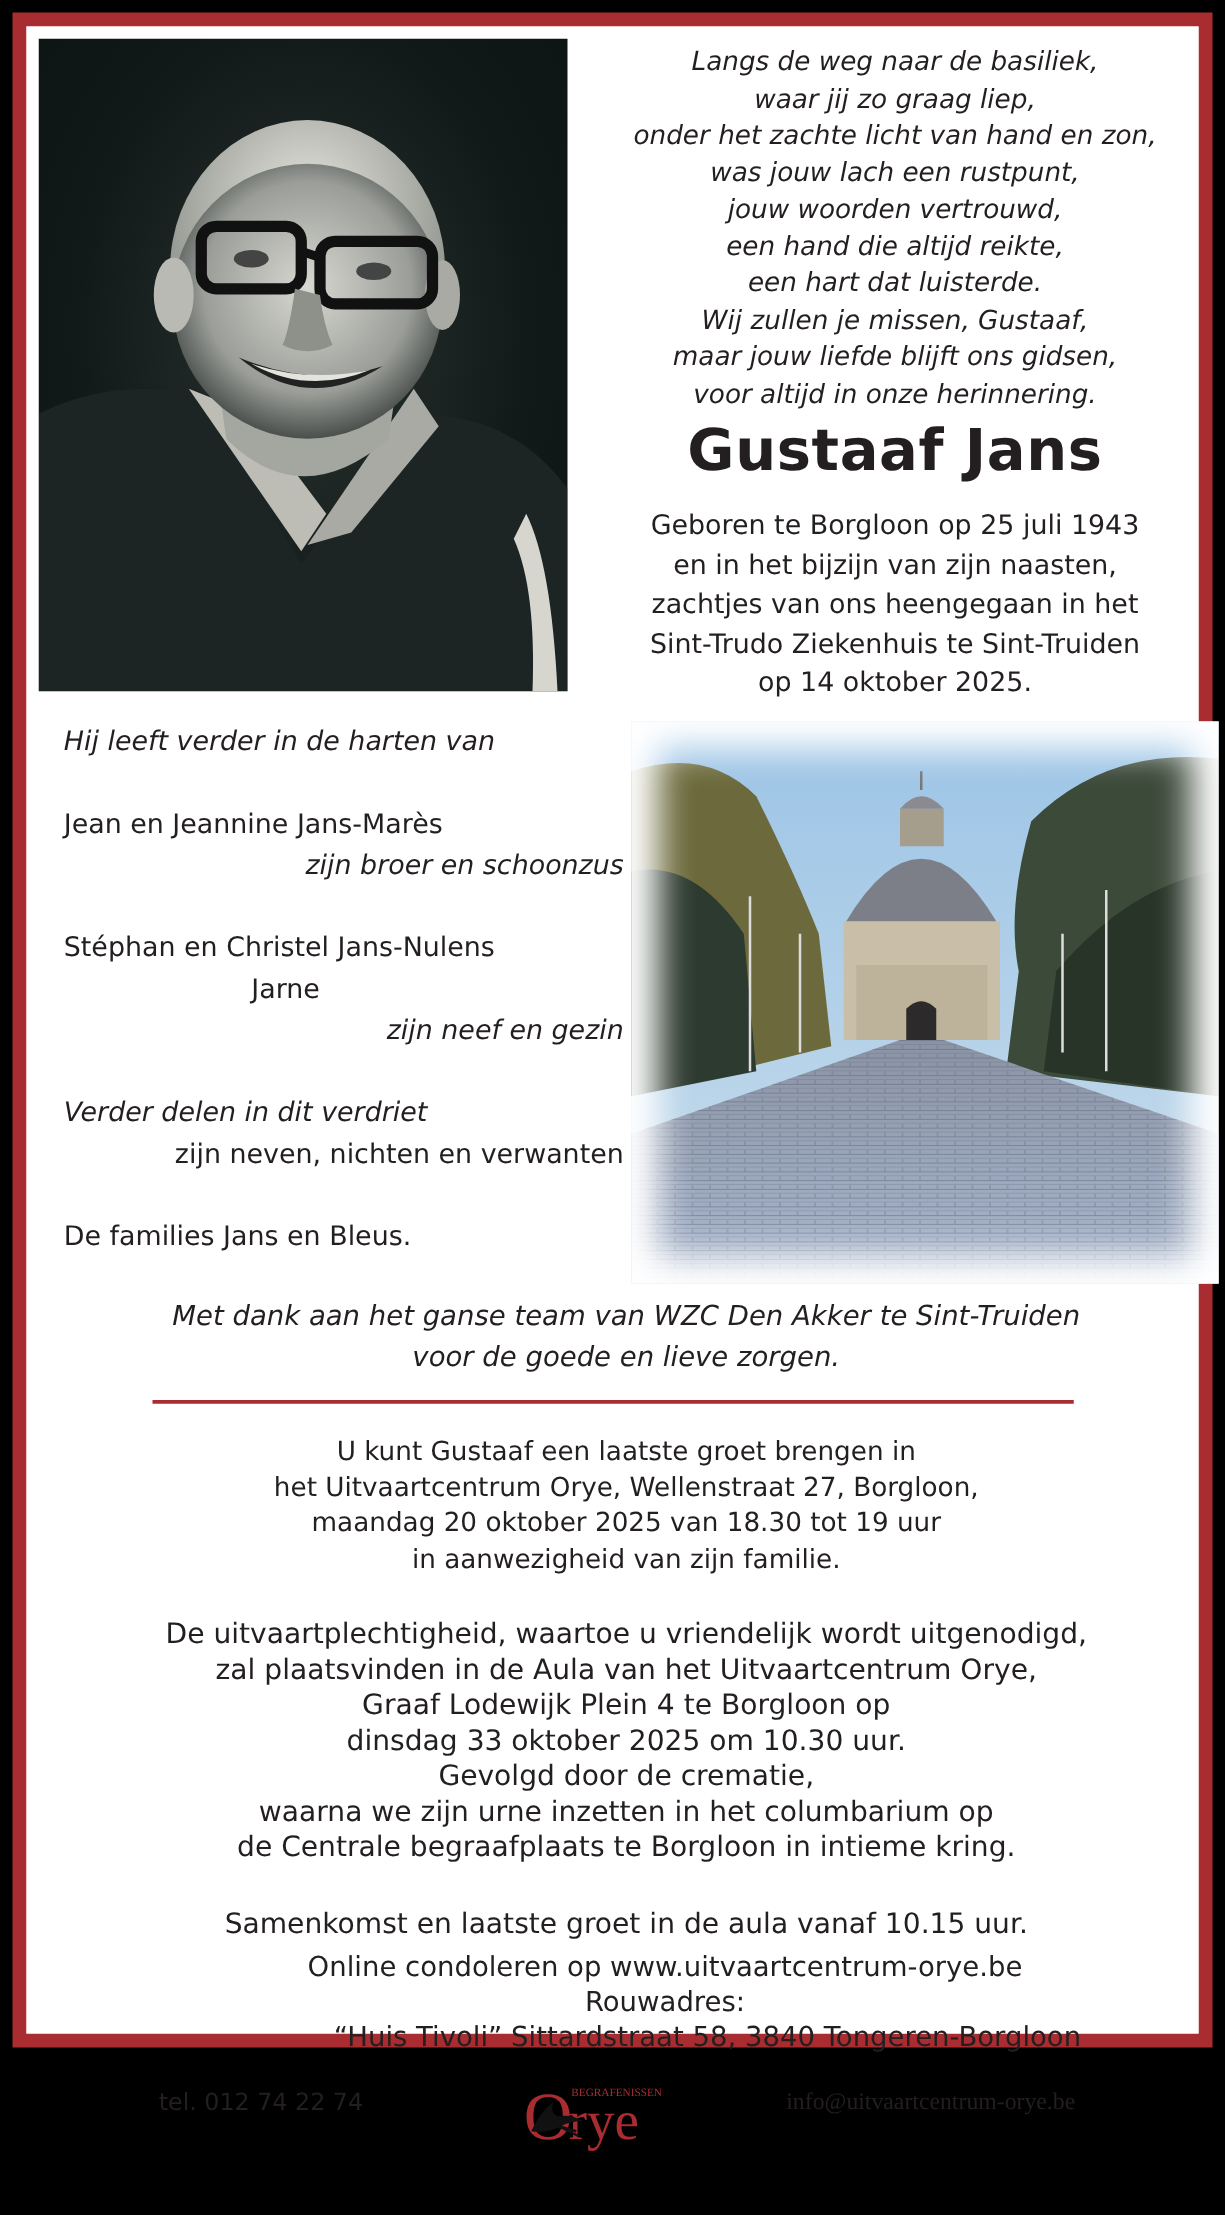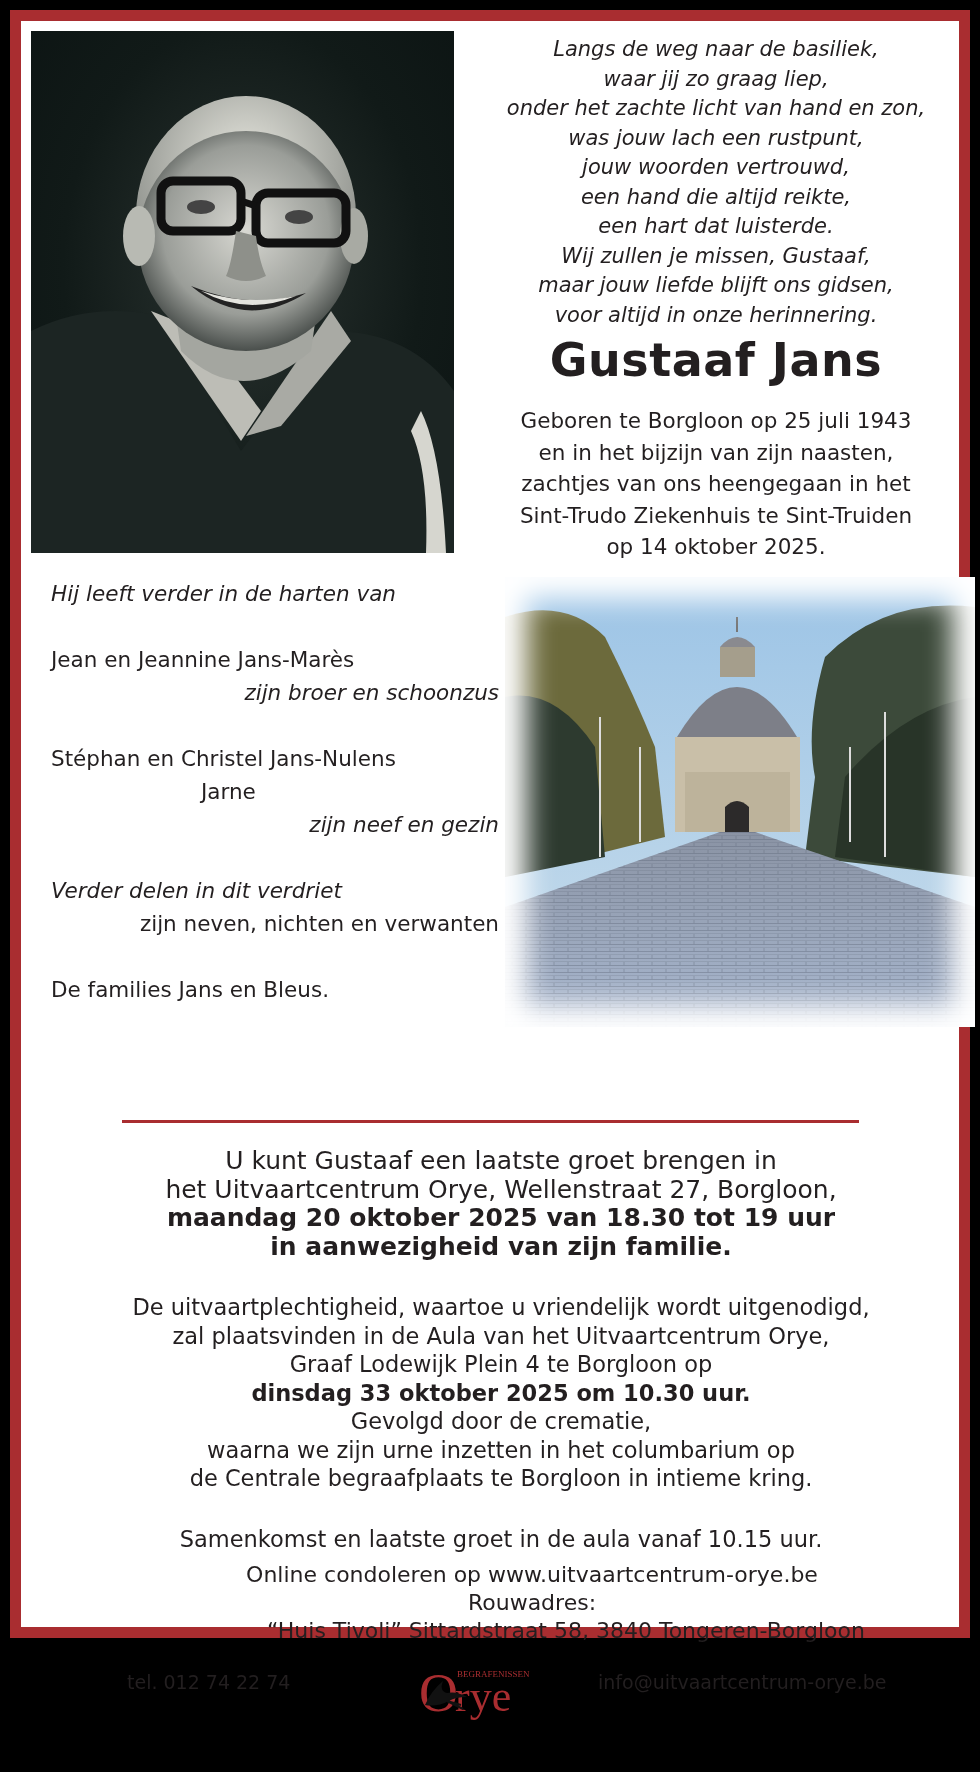--- a/index.html
+++ b/index.html
@@ -54,37 +54,37 @@
 
   .thanks {
     position: absolute; left: 20px; top: 1016px; width: 920px;
     text-align: center; font-style: italic; font-size: 22px; line-height: 33px;
   }
   .divider {
     position: absolute; left: 101px; top: 1099px; width: 737px; height: 3px; background: #a92d30;
   }
   .visit {
     position: absolute; left: 20px; top: 1126px; width: 920px;
-    text-align: center; font-size: 25px; line-height: 28.5px;
-  }
-  .b { font-weight: bold; }
+    text-align: center; font-size: 21px; line-height: 28.5px;
+  }
+  .b { font-weight: normal; }
   .ceremony {
     position: absolute; left: 20px; top: 1272px; width: 920px;
     text-align: center; font-size: 22.5px; line-height: 28.5px;
   }
   .gathering {
     position: absolute; left: 20px; top: 1503px; width: 920px;
     text-align: center; font-size: 22.5px; line-height: 30px;
   }
   .contact { position: absolute; left: 86px; top: 1540px; width: 850px; font-size: 22px; line-height: 28px; text-align: center; }
   .contact .indent { padding-left: 68px; }
 
   .footer { position: absolute; left: 0; top: 1640px; width: 938px; height: 60px; }
   .tel { position: absolute; left: 106px; top: 10px; font-size: 19px; }
-  .email { position: absolute; left: 577px; top: 10px; font-size: 19px; }
+  .email { position: absolute; left: 608px; top: 10px; font-size: 19px; font-family: Liberation Serif, serif; }
   .logo { position: absolute; left: 392px; top: 0px; width: 150px; height: 60px; }
   .logo svg { width: 100%; height: 100%; display: block; }
 </style>
 </head>
 <body>
 
 <div class="frame">
   <div class="inner">
 
     <div class="portrait">
@@ -207,20 +207,24 @@
         <path d="M0 330 L215 255 L250 255 L470 330 L470 450 L0 450 Z" fill="url(#cobble)"></path>
 
         <line x1="95" y1="140" x2="95" y2="280" stroke="#ddd" stroke-width="2"></line>
         <line x1="135" y1="170" x2="135" y2="265" stroke="#ddd" stroke-width="2"></line>
         <line x1="345" y1="170" x2="345" y2="265" stroke="#ddd" stroke-width="2"></line>
         <line x1="380" y1="135" x2="380" y2="280" stroke="#ddd" stroke-width="2"></line>
       </svg>
       <div class="fade"></div>
     </div>
 
+    <div class="thanks">
+      <div>Met dank aan het ganse team van WZC Den Akker te Sint-Truiden</div>
+      <div>voor de goede en lieve zorgen.</div>
+    </div>
 
     <div class="divider"></div>
 
     <div class="visit">
       <div>U kunt Gustaaf een laatste groet brengen in</div>
       <div>het Uitvaartcentrum Orye, Wellenstraat 27, Borgloon,</div>
       <div class="b">maandag 20 oktober 2025 van 18.30 tot 19 uur</div>
       <div class="b">in aanwezigheid van zijn familie.</div>
     </div>
 

